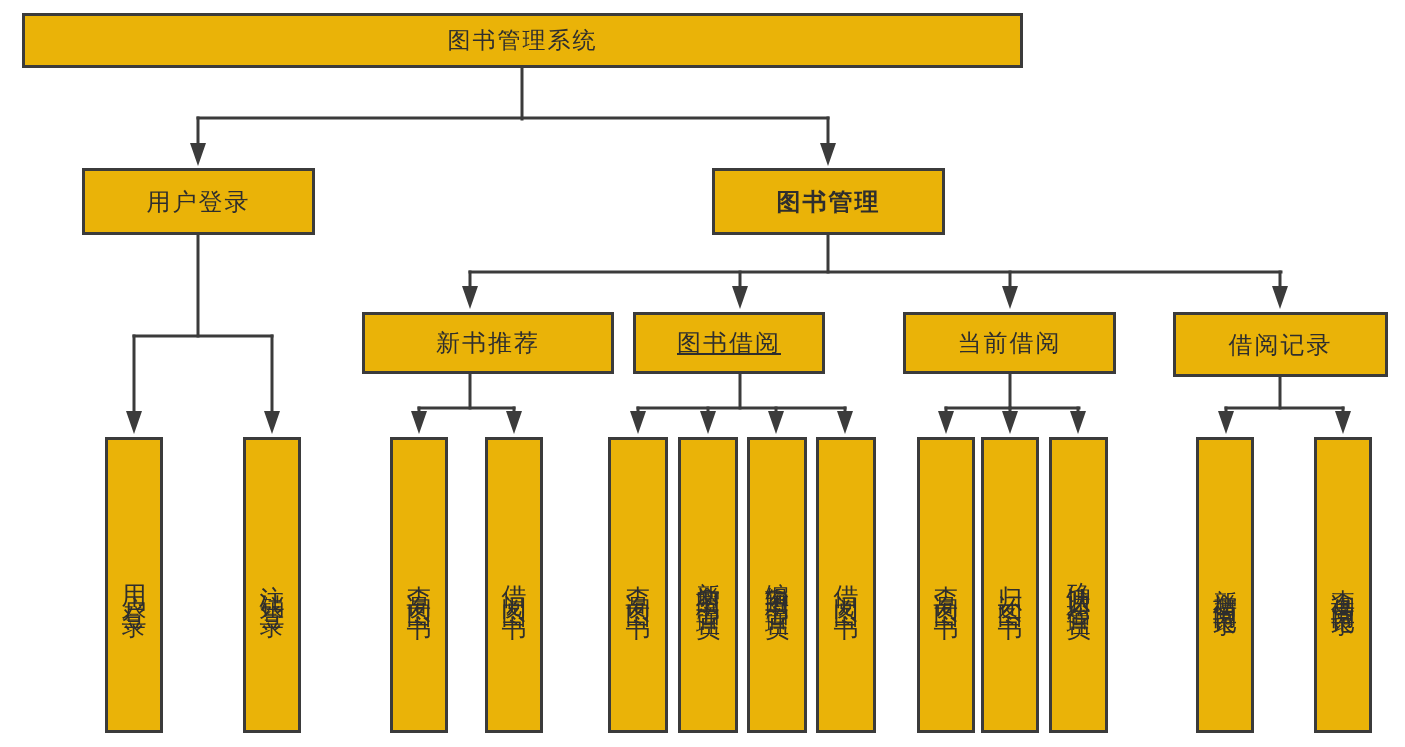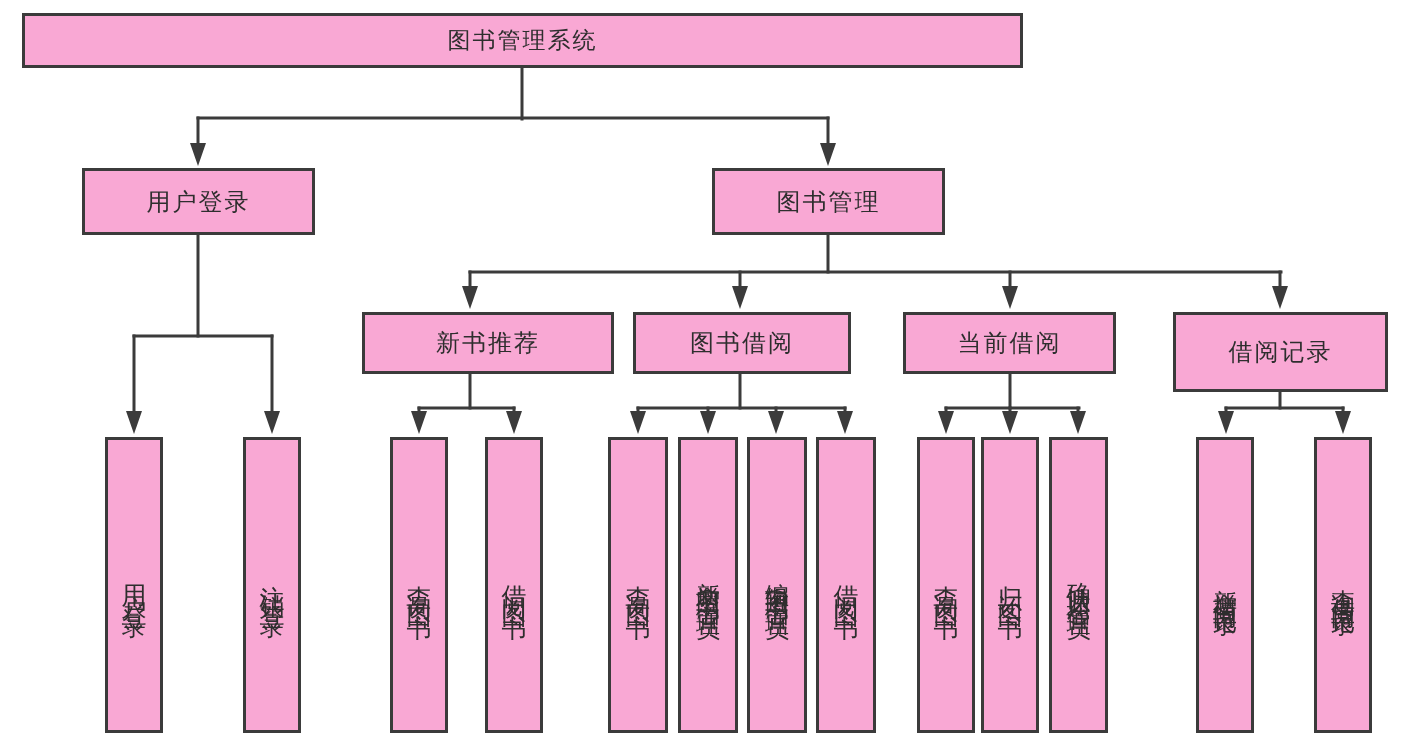--- a/index.html
+++ b/index.html
@@ -18,21 +18,21 @@
   #connector-layer {
     position: absolute;
     left: 0;
     top: 0;
     z-index: 1;
   }
   .node {
     position: absolute;
     box-sizing: border-box;
     border: 3px solid #3b3b3b;
-    background: #f9a8d4;
+    background: #eab308;
     display: flex;
     align-items: center;
     justify-content: center;
     color: #2e2e2e;
     z-index: 2;
   }
   .h-node span {
     font-size: 24px;
     letter-spacing: 2px;
     white-space: nowrap;
@@ -123,34 +123,34 @@
       <polygon points="1335,411 1351,411 1343,434" fill="#3b3b3b"></polygon>
     </svg>
 
   <div class="node h-node root-node" style="left:22px; top:13px; width:1001px; height:55px;">
     <span>图书管理系统</span>
   </div>
 
   <div class="node h-node" style="left:82px; top:168px; width:233px; height:67px;">
     <span>用户登录</span>
   </div>
-  <div class="node h-node" style="left:712px; top:168px; width:233px; height:67px;">
+  <div class="node h-node" style="left:712px; top:168px; width:233px; height:67px;font-weight:bold;">
     <span>图书管理</span>
   </div>
 
   <div class="node h-node" style="left:362px; top:312px; width:252px; height:62px;">
     <span>新书推荐</span>
   </div>
-  <div class="node h-node" style="left:633px; top:312px; width:218px; height:62px;">
+  <div class="node h-node" style="left:633px; top:312px; width:192px; height:62px;text-decoration:underline;">
     <span>图书借阅</span>
   </div>
   <div class="node h-node" style="left:903px; top:312px; width:213px; height:62px;">
     <span>当前借阅</span>
   </div>
-  <div class="node h-node" style="left:1173px; top:312px; width:215px; height:80px;">
+  <div class="node h-node" style="left:1173px; top:312px; width:215px; height:65px;">
     <span>借阅记录</span>
   </div>
 
   <div class="node leaf" style="left:105px; top:437px; width:58px; height:296px;">
     <span>用户登录</span>
   </div>
   <div class="node leaf" style="left:243px; top:437px; width:58px; height:296px;">
     <span>注销登录</span>
   </div>
 

